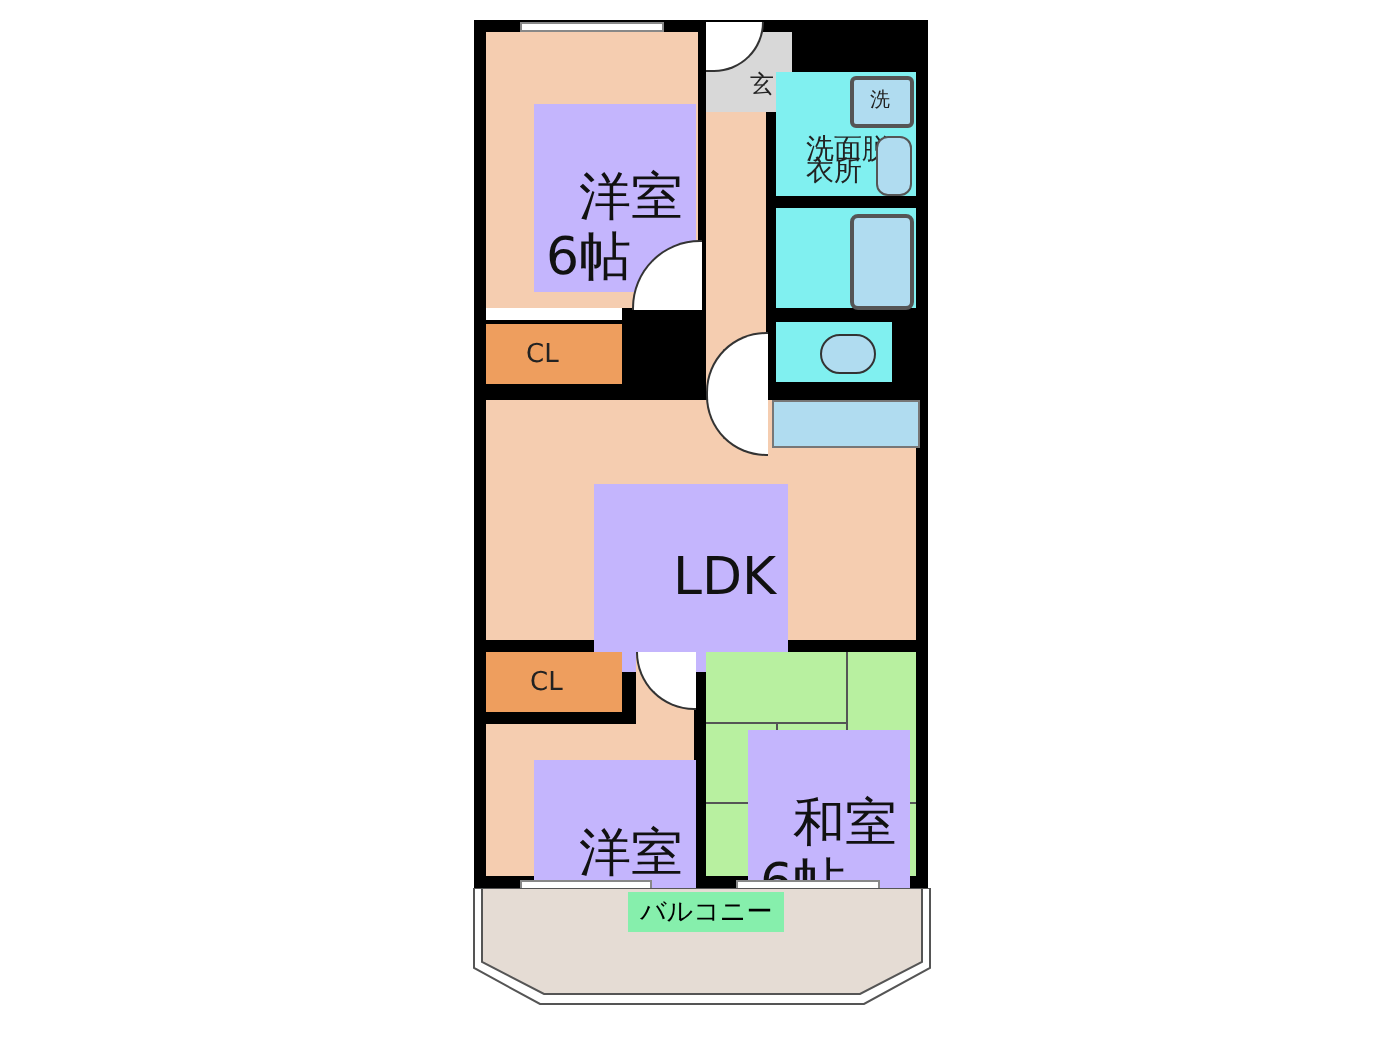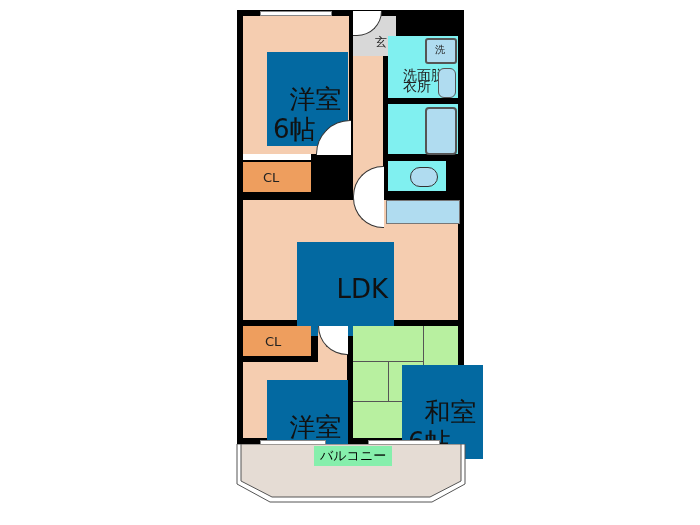--- a/index.html
+++ b/index.html
@@ -1,19 +1,19 @@
 <!DOCTYPE html>
 <html><head>
 <meta charset="utf-8">
 <style>
   html, body { margin:0; padding:0; background:#ffffff; }
   body { width:700px; height:525px; position:relative; overflow:hidden; font-family:"DejaVu Sans", sans-serif; }
   .abs { position:absolute; }
   .wall { position:absolute; background:#000; }
-  .room-label { position:absolute; background:#0369a1; color:#111; font-size:26px; line-height:30px; padding:2px 6px; white-space:pre; }
+  .room-label { position:absolute; background:#c4b5fd; color:#111; font-size:26px; line-height:30px; padding:2px 6px; white-space:pre; }
   .small-label { position:absolute; color:#222; font-size:12px; }
   .window { position:absolute; background:#fff; border:1px solid #888; }
 </style>
 </head>
 <body>
 
 <div class="wall" style="left:237px;top:10px;width:227px;height:434px;"></div>
 
 <div class="abs" style="left:243px;top:16px;width:106px;height:138px;background:#f5cdb0;"></div>
 <div class="window" style="left:260px;top:11px;width:70px;height:3px;"></div>
@@ -71,21 +71,21 @@
 </div>
 
 <div class="abs" style="left:353px;top:326px;width:105px;height:112px;background:#b8f0a0;"></div>
 <div class="abs" style="left:353px;top:326px;width:105px;height:112px;">
   <div class="abs" style="left:70px;top:0;width:1px;height:112px;background:#555;"></div>
   <div class="abs" style="left:0;top:35px;width:70px;height:1px;background:#555;"></div>
   <div class="abs" style="left:0;top:75px;width:70px;height:1px;background:#555;"></div>
   <div class="abs" style="left:35px;top:35px;width:1px;height:40px;background:#555;"></div>
   <div class="abs" style="left:70px;top:75px;width:35px;height:1px;background:#555;"></div>
 </div>
-<div class="room-label" style="left:374px;top:365px;margin-left:28px;">
+<div class="room-label" style="left:374px;top:365px;">
   <span>和室</span><br><span>6帖</span>
 </div>
 
 <div class="window" style="left:260px;top:440px;width:64px;height:3px;"></div>
 <div class="window" style="left:368px;top:440px;width:70px;height:3px;"></div>
 
 <svg class="abs" style="left:236px;top:444px;" width="230" height="60" viewBox="0 0 230 60">
   <polygon points="1,0 229,0 229,40 196,58 34,58 1,40" fill="#fff" stroke="#555" stroke-width="1"></polygon>
   <polygon points="5,0 225,0 225,37 194,53 36,53 5,37" fill="#e5dcd4" stroke="#555" stroke-width="1"></polygon>
 </svg>

